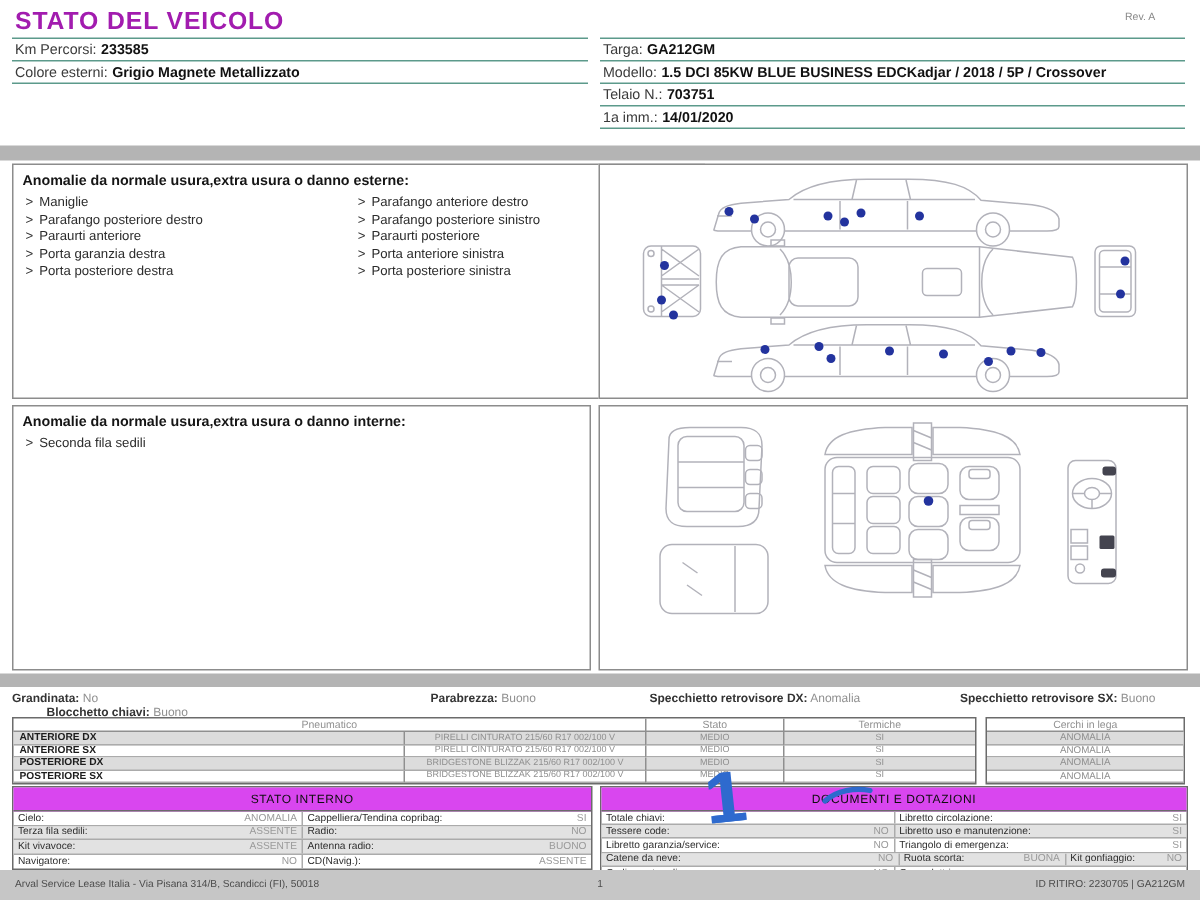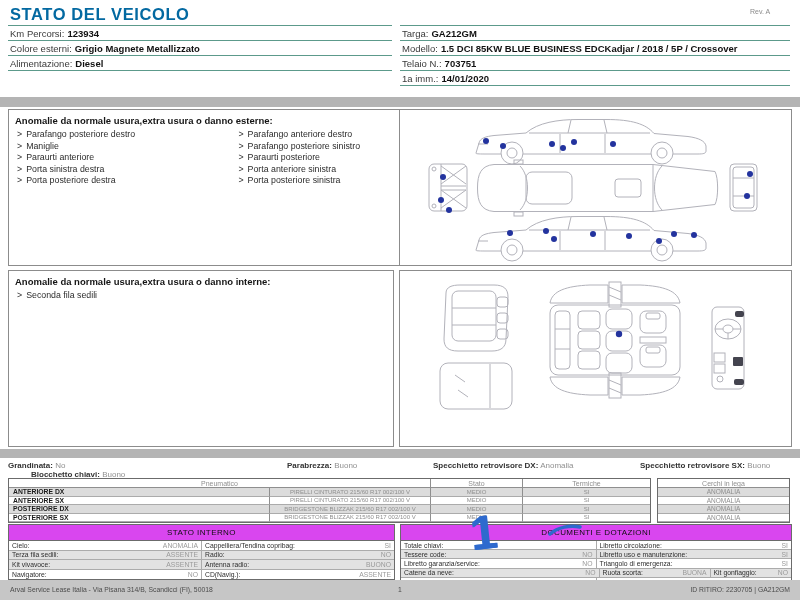--- a/index.html
+++ b/index.html
@@ -1,21 +1,21 @@
 <!DOCTYPE html>
 <html><head>
 <meta charset="utf-8">
 <style>
   * { margin:0; padding:0; box-sizing:border-box; }
   html,body { width:800px; height:600px; background:#fff; overflow:hidden;
     font-family:"Liberation Sans", sans-serif; position:relative; }
   .abs { position:absolute; }
 
   
-  .doc-title { left:10px; top:5px; font-size:16.5px; font-weight:bold; color:#0369a1; letter-spacing:.6px; }
+  .doc-title { left:10px; top:5px; font-size:16.5px; font-weight:bold; color:#a21caf; letter-spacing:.6px; }
   .rev { left:750px; top:8px; font-size:7px; color:#8a8a8a; }
   .hgroup { border-top:1px solid #5c9a8b; }
   .frow { border-bottom:1px solid #5c9a8b; padding:2px 1px 1px 2px; font-size:9.5px; color:#3a3a3a; line-height:11px; }
   .frow .val { font-weight:bold; color:#111; margin-left:3px; }
   .hg-left  { left:8px;   top:25px; width:384px; }
   .hg-right { left:400px; top:25px; width:390px; }
 
   .graybar { left:0; width:800px; background:#b4b4b4; }
   .bar1 { top:97px;  height:10px; }
   .bar2 { top:449px; height:9px; }
@@ -86,27 +86,24 @@
   .f-left { left:10px; } .f-page { left:0; right:0; text-align:center; } .f-right { right:10px; }
 </style>
 </head>
 <body>
 
 <div class="abs doc-title">STATO DEL VEICOLO</div>
 <div class="abs rev">Rev. A</div>
 
 <div class="abs hgroup hg-left">
   <div class="frow">
-    <span>Km Percorsi:</span><span class="val">123934</span>
+    <span>Km Percorsi:</span><span class="val">233585</span>
   </div>
   <div class="frow">
     <span>Colore esterni:</span><span class="val">Grigio Magnete Metallizzato</span>
-  </div>
-  <div class="frow">
-    <span>Alimentazione:</span><span class="val">Diesel</span>
   </div>
 </div>
 
 <div class="abs hgroup hg-right">
   <div class="frow">
     <span>Targa:</span><span class="val">GA212GM</span>
   </div>
   <div class="frow">
     <span>Modello:</span><span class="val">1.5 DCI 85KW BLUE BUSINESS EDCKadjar / 2018 / 5P / Crossover</span>
   </div>
@@ -117,24 +114,24 @@
     <span>1a imm.:</span><span class="val">14/01/2020</span>
   </div>
 </div>
 
 <div class="abs graybar bar1"></div>
 
 <div class="abs panel p-ext-txt">
   <div class="anom-title">Anomalie da normale usura,extra usura o danno esterne:</div>
   <div class="anom-cols">
     <div class="anom-col">
+      <div class="anom-item"><span class="bl">&gt;</span><span>Maniglie</span></div>
       <div class="anom-item"><span class="bl">&gt;</span><span>Parafango posteriore destro</span></div>
-      <div class="anom-item"><span class="bl">&gt;</span><span>Maniglie</span></div>
       <div class="anom-item"><span class="bl">&gt;</span><span>Paraurti anteriore</span></div>
-      <div class="anom-item"><span class="bl">&gt;</span><span>Porta sinistra destra</span></div>
+      <div class="anom-item"><span class="bl">&gt;</span><span>Porta garanzia destra</span></div>
       <div class="anom-item"><span class="bl">&gt;</span><span>Porta posteriore destra</span></div>
     </div>
     <div class="anom-col">
       <div class="anom-item"><span class="bl">&gt;</span><span>Parafango anteriore destro</span></div>
       <div class="anom-item"><span class="bl">&gt;</span><span>Parafango posteriore sinistro</span></div>
       <div class="anom-item"><span class="bl">&gt;</span><span>Paraurti posteriore</span></div>
       <div class="anom-item"><span class="bl">&gt;</span><span>Porta anteriore sinistra</span></div>
       <div class="anom-item"><span class="bl">&gt;</span><span>Porta posteriore sinistra</span></div>
     </div>
   </div>

